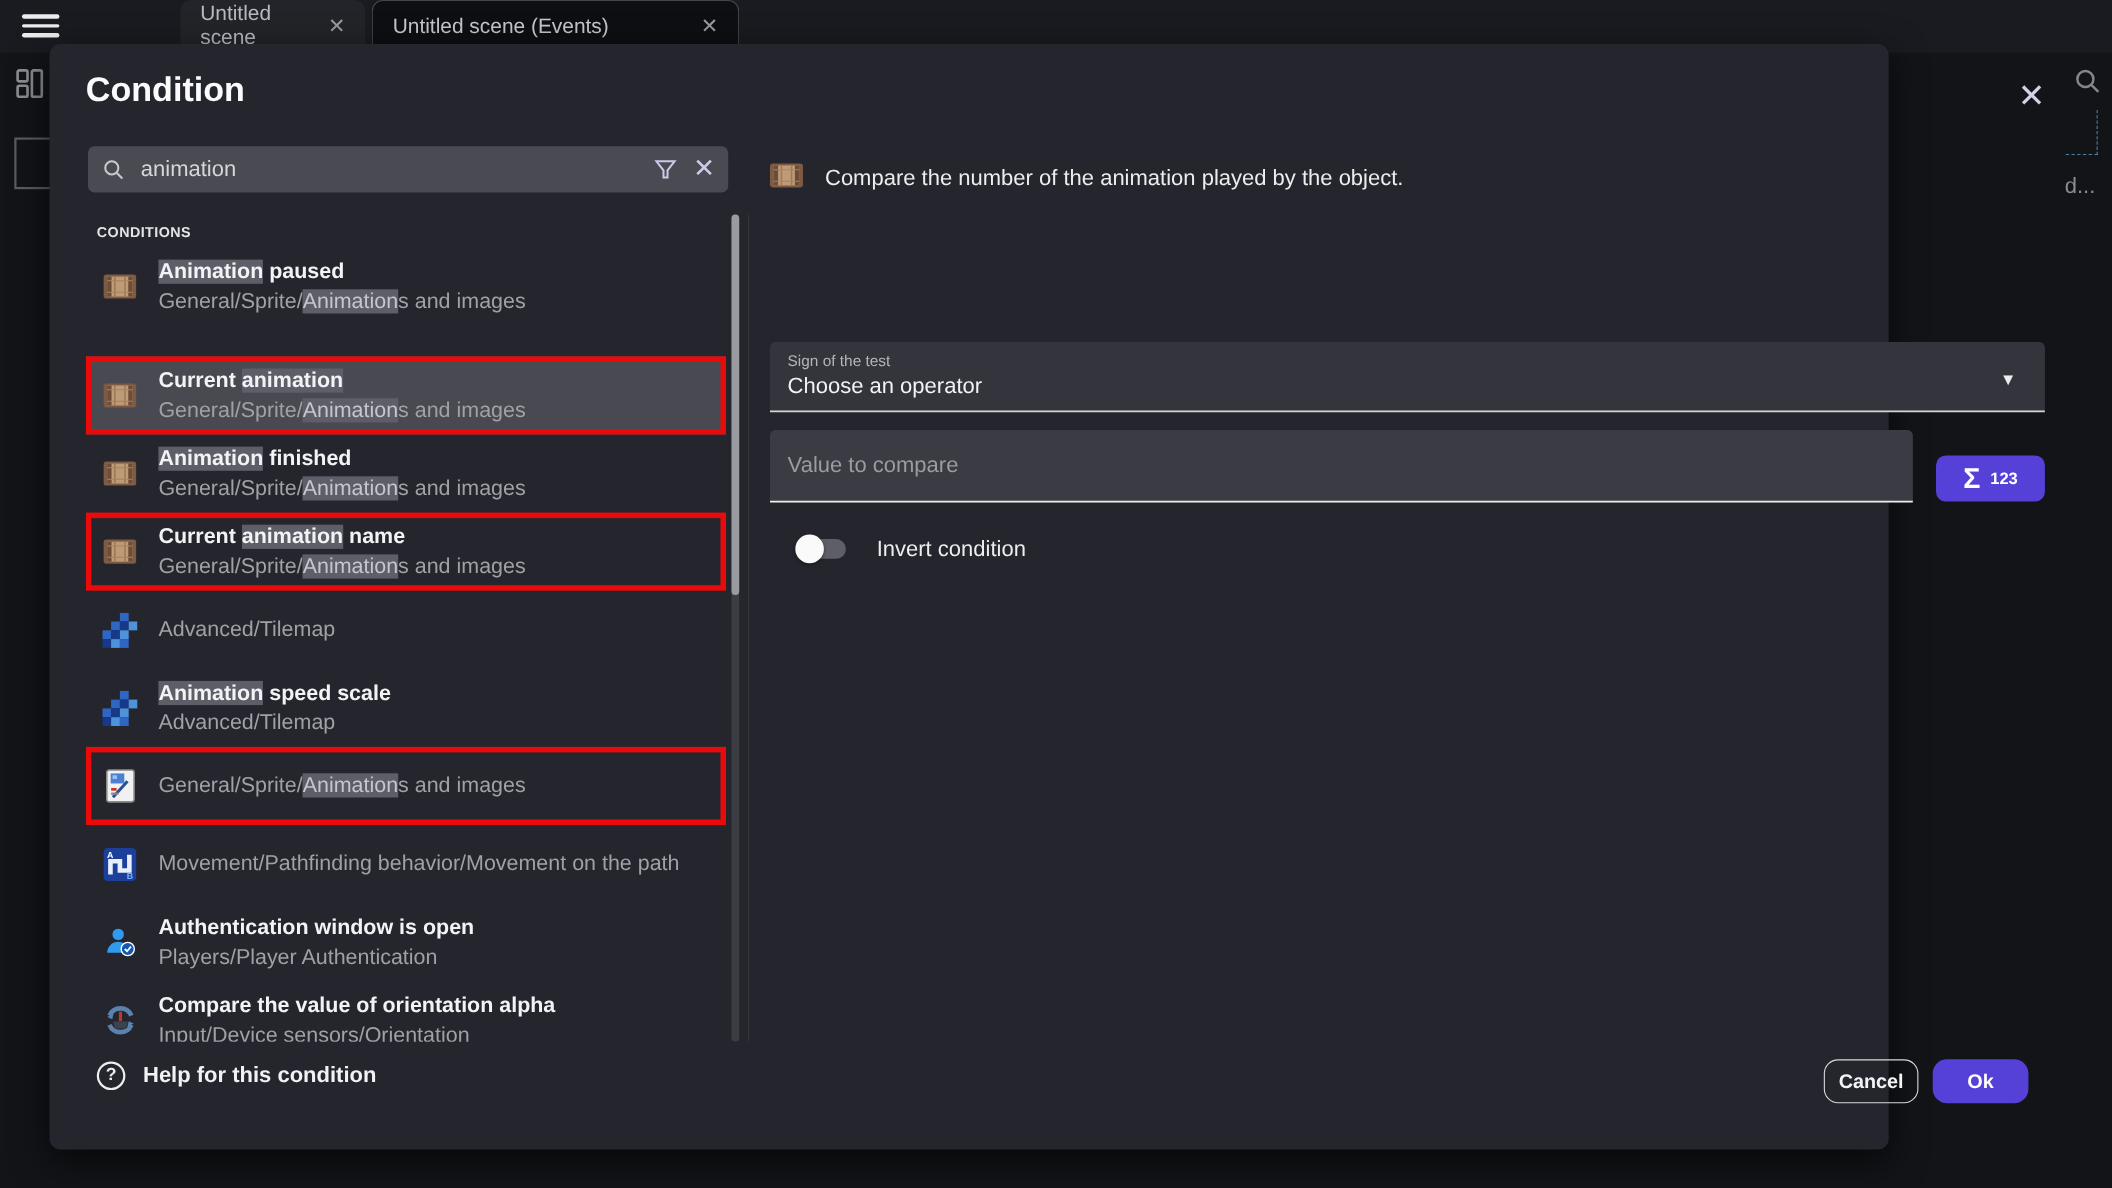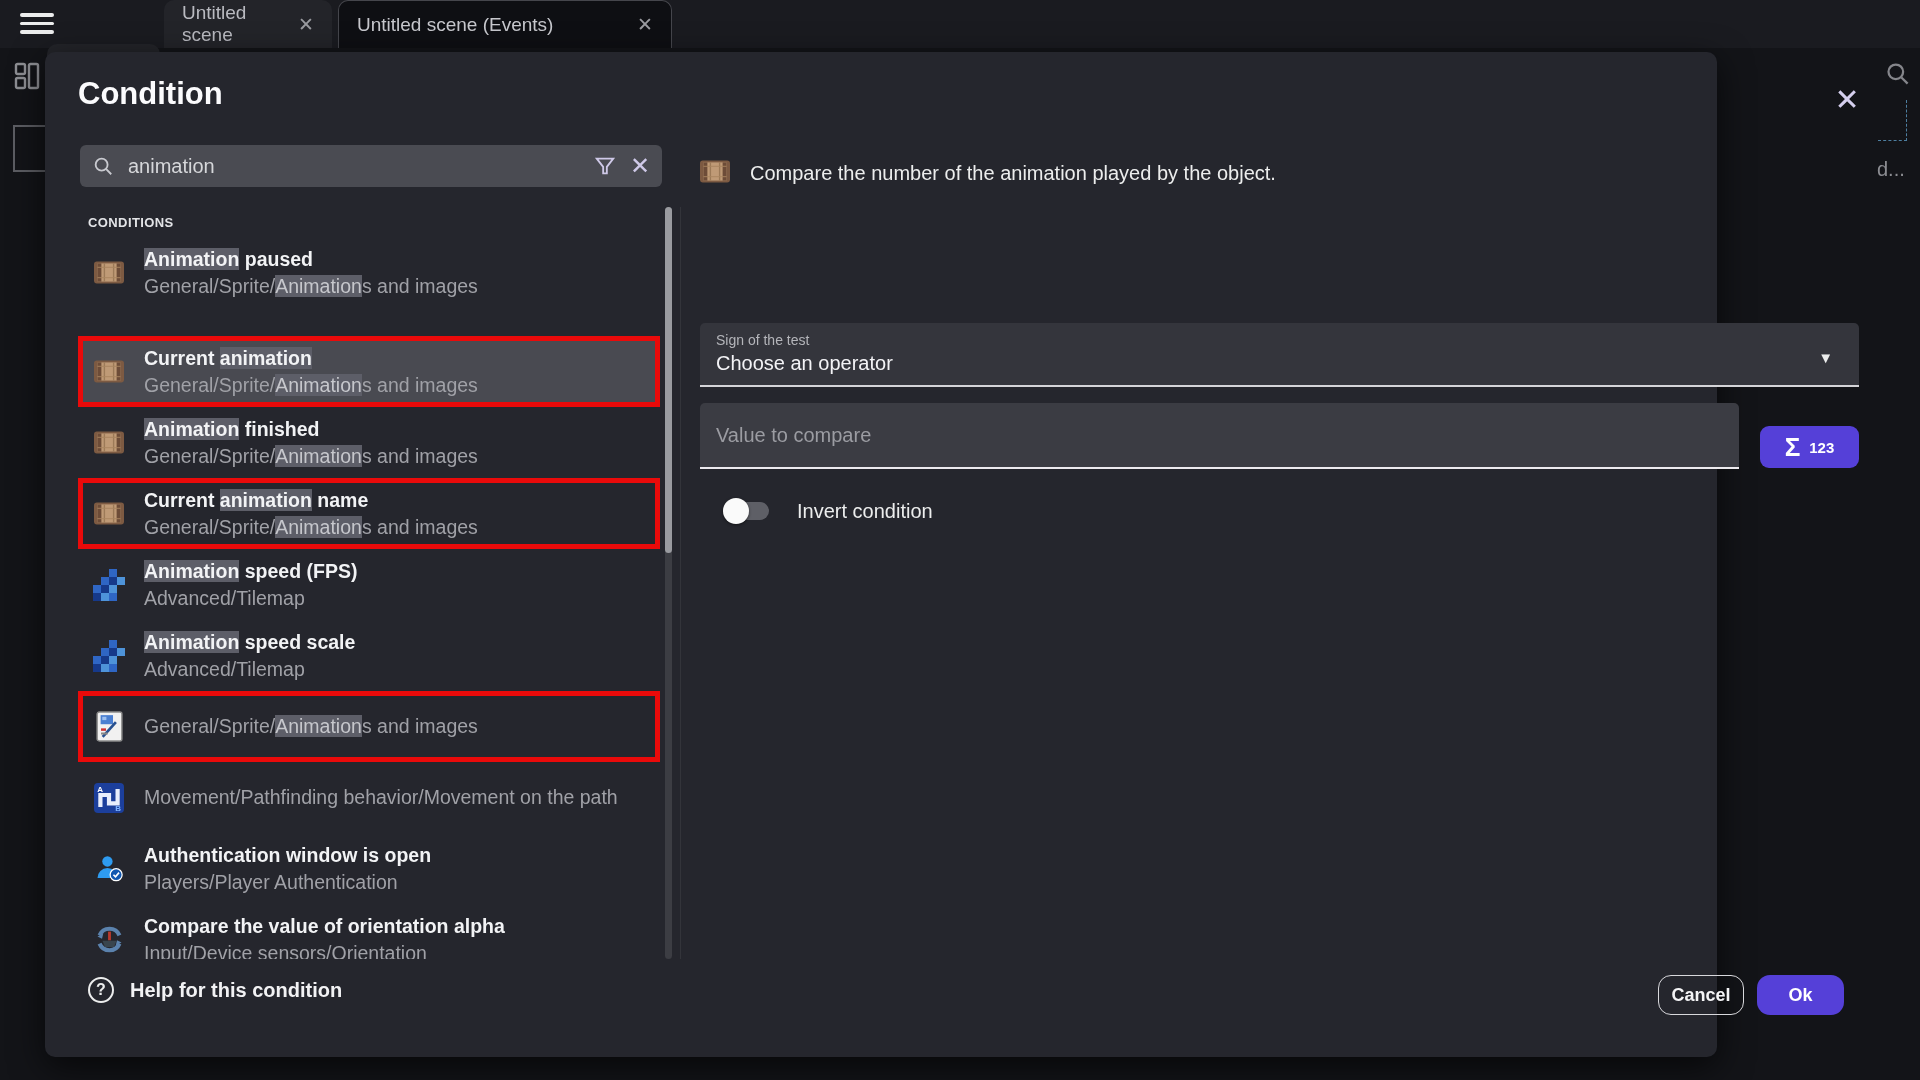--- a/index.html
+++ b/index.html
@@ -21,21 +21,21 @@
 
   
   .bg-panels-icon { position:absolute; left:14px; top:62px; color:#8d8e93; }
   .bg-partial-rect { position:absolute; left:13px; top:125px; width:80px; height:47px; border:2px solid #5c5d63; }
   .bg-search-icon { position:absolute; left:1884px; top:60px; color:#85868b; }
   .bg-dashed-sel { position:absolute; left:1878px; top:100px; width:29px; height:41px;
     border-right:1px dashed #4e7fa0; border-bottom:1px dashed #4e7fa0; }
   .bg-trunc { position:absolute; left:1877px; top:158px; color:#8c8d92; font-size:20px; }
 
   
-  .dialog { position:absolute; left:45px; top:52px; width:1672px; height:1005px;
+  .dialog { position:absolute; left:45px; top:40px; width:1672px; height:1005px;
     background:#25262d; border-radius:10px; box-shadow:0 10px 34px rgba(0,0,0,.65); }
   .dlg-title { position:absolute; left:33px; top:24px; font-size:31px; font-weight:700; color:#fbfbfd; }
   .dlg-close { position:absolute; left:1782px; top:28px; width:40px; height:40px; border:none; background:none;
     color:#d5cfee; font-size:30px; line-height:40px; text-align:center; cursor:pointer; }
 
   
   .searchbox { position:absolute; left:35px; top:93px; width:582px; height:42px;
     background:#4a4b52; border-radius:6px; display:flex; align-items:center; padding:0 12px; }
   .searchbox .mag { color:#c9cad0; margin-right:14px; flex:none; }
   .searchbox input { flex:1; background:transparent; border:none; outline:none;
@@ -247,21 +247,20 @@
                 <rect x="12" y="4" width="4" height="4" fill="#4e93d9"></rect>
                 <rect x="0" y="8" width="4" height="4" fill="#2f66c4"></rect>
                 <rect x="4" y="8" width="4" height="4" fill="#16398a"></rect>
                 <rect x="8" y="8" width="4" height="4" fill="#4e93d9"></rect>
                 <rect x="0" y="12" width="4" height="4" fill="#16398a"></rect>
                 <rect x="4" y="12" width="4" height="4" fill="#4e93d9"></rect>
                 <rect x="8" y="12" width="4" height="4" fill="#2f66c4"></rect>
               </svg>
             </span>
             <div class="cond-text">
-              <div class="cond-title"><span class="hl">Animation</span><span> speed (FPS)</span></div>
               <div class="cond-sub"><span>Advanced/Tilemap</span></div>
             </div>
           </div>
           <div class="cond-row">
             <span class="cond-icon">
               <svg width="32" height="32" viewBox="0 0 16 16">
                 <rect x="8" y="0" width="4" height="4" fill="#2f66c4"></rect>
                 <rect x="4" y="4" width="4" height="4" fill="#2f66c4"></rect>
                 <rect x="8" y="4" width="4" height="4" fill="#16398a"></rect>
                 <rect x="12" y="4" width="4" height="4" fill="#4e93d9"></rect>

